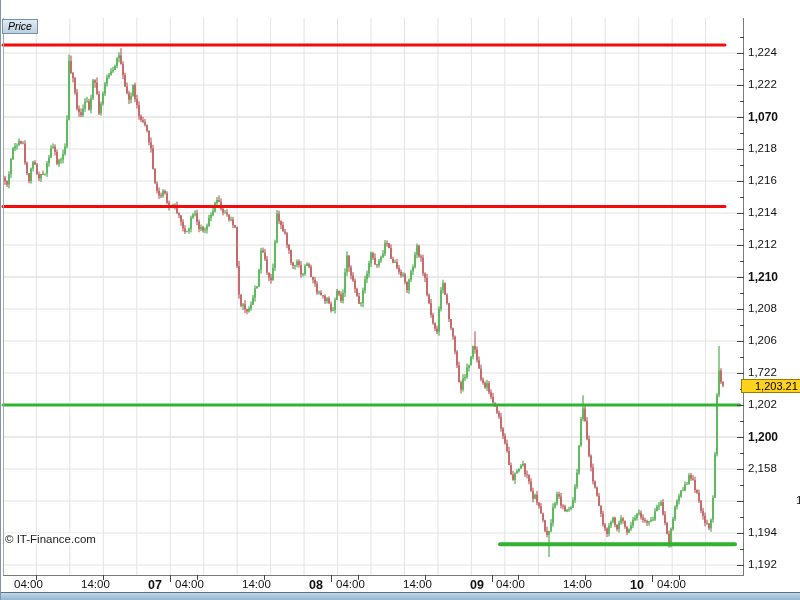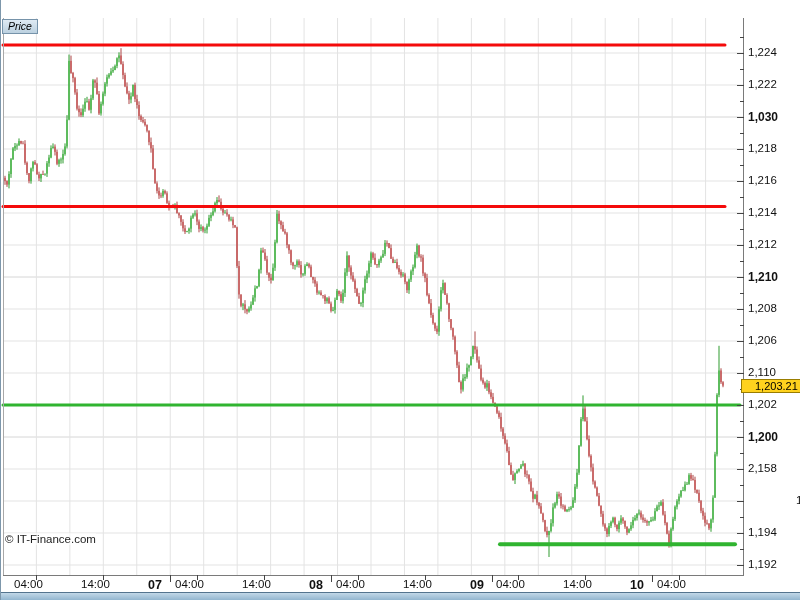--- a/index.html
+++ b/index.html
@@ -876,29 +876,29 @@
 
   <div class="watermark">© IT-Finance.com</div>
 
   <div class="price-marker" id="price-marker" style="top: 378.64px;">
     <span>1,203.21</span>
   </div>
 
   <div id="y-labels">
       <span class="y-label" style="top: 46px;">1,224</span>
       <span class="y-label" style="top: 78px;">1,222</span>
-      <span class="y-label bold" style="top: 110px;">1,030</span>
+      <span class="y-label bold" style="top: 110px;">1,070</span>
       <span class="y-label" style="top: 142px;">1,218</span>
       <span class="y-label" style="top: 174px;">1,216</span>
       <span class="y-label" style="top: 206px;">1,214</span>
       <span class="y-label" style="top: 238px;">1,212</span>
       <span class="y-label bold" style="top: 270px;">1,210</span>
       <span class="y-label" style="top: 302px;">1,208</span>
       <span class="y-label" style="top: 334px;">1,206</span>
-      <span class="y-label" style="top: 366px;">2,110</span>
+      <span class="y-label" style="top: 366px;">1,722</span>
       <span class="y-label" style="top: 398px;">1,202</span>
       <span class="y-label bold" style="top: 430px;">1,200</span>
       <span class="y-label" style="top: 462px;">2,158</span>
       <span class="y-label" style="top: 494px; margin-left: 48px;">1,196</span>
       <span class="y-label" style="top: 526px;">1,194</span>
       <span class="y-label" style="top: 558px;">1,192</span>
     </div>
   <div id="x-labels">
       <span class="x-label" style="left: 14px;">04:00</span>
       <span class="x-label" style="left: 81px;">14:00</span>

